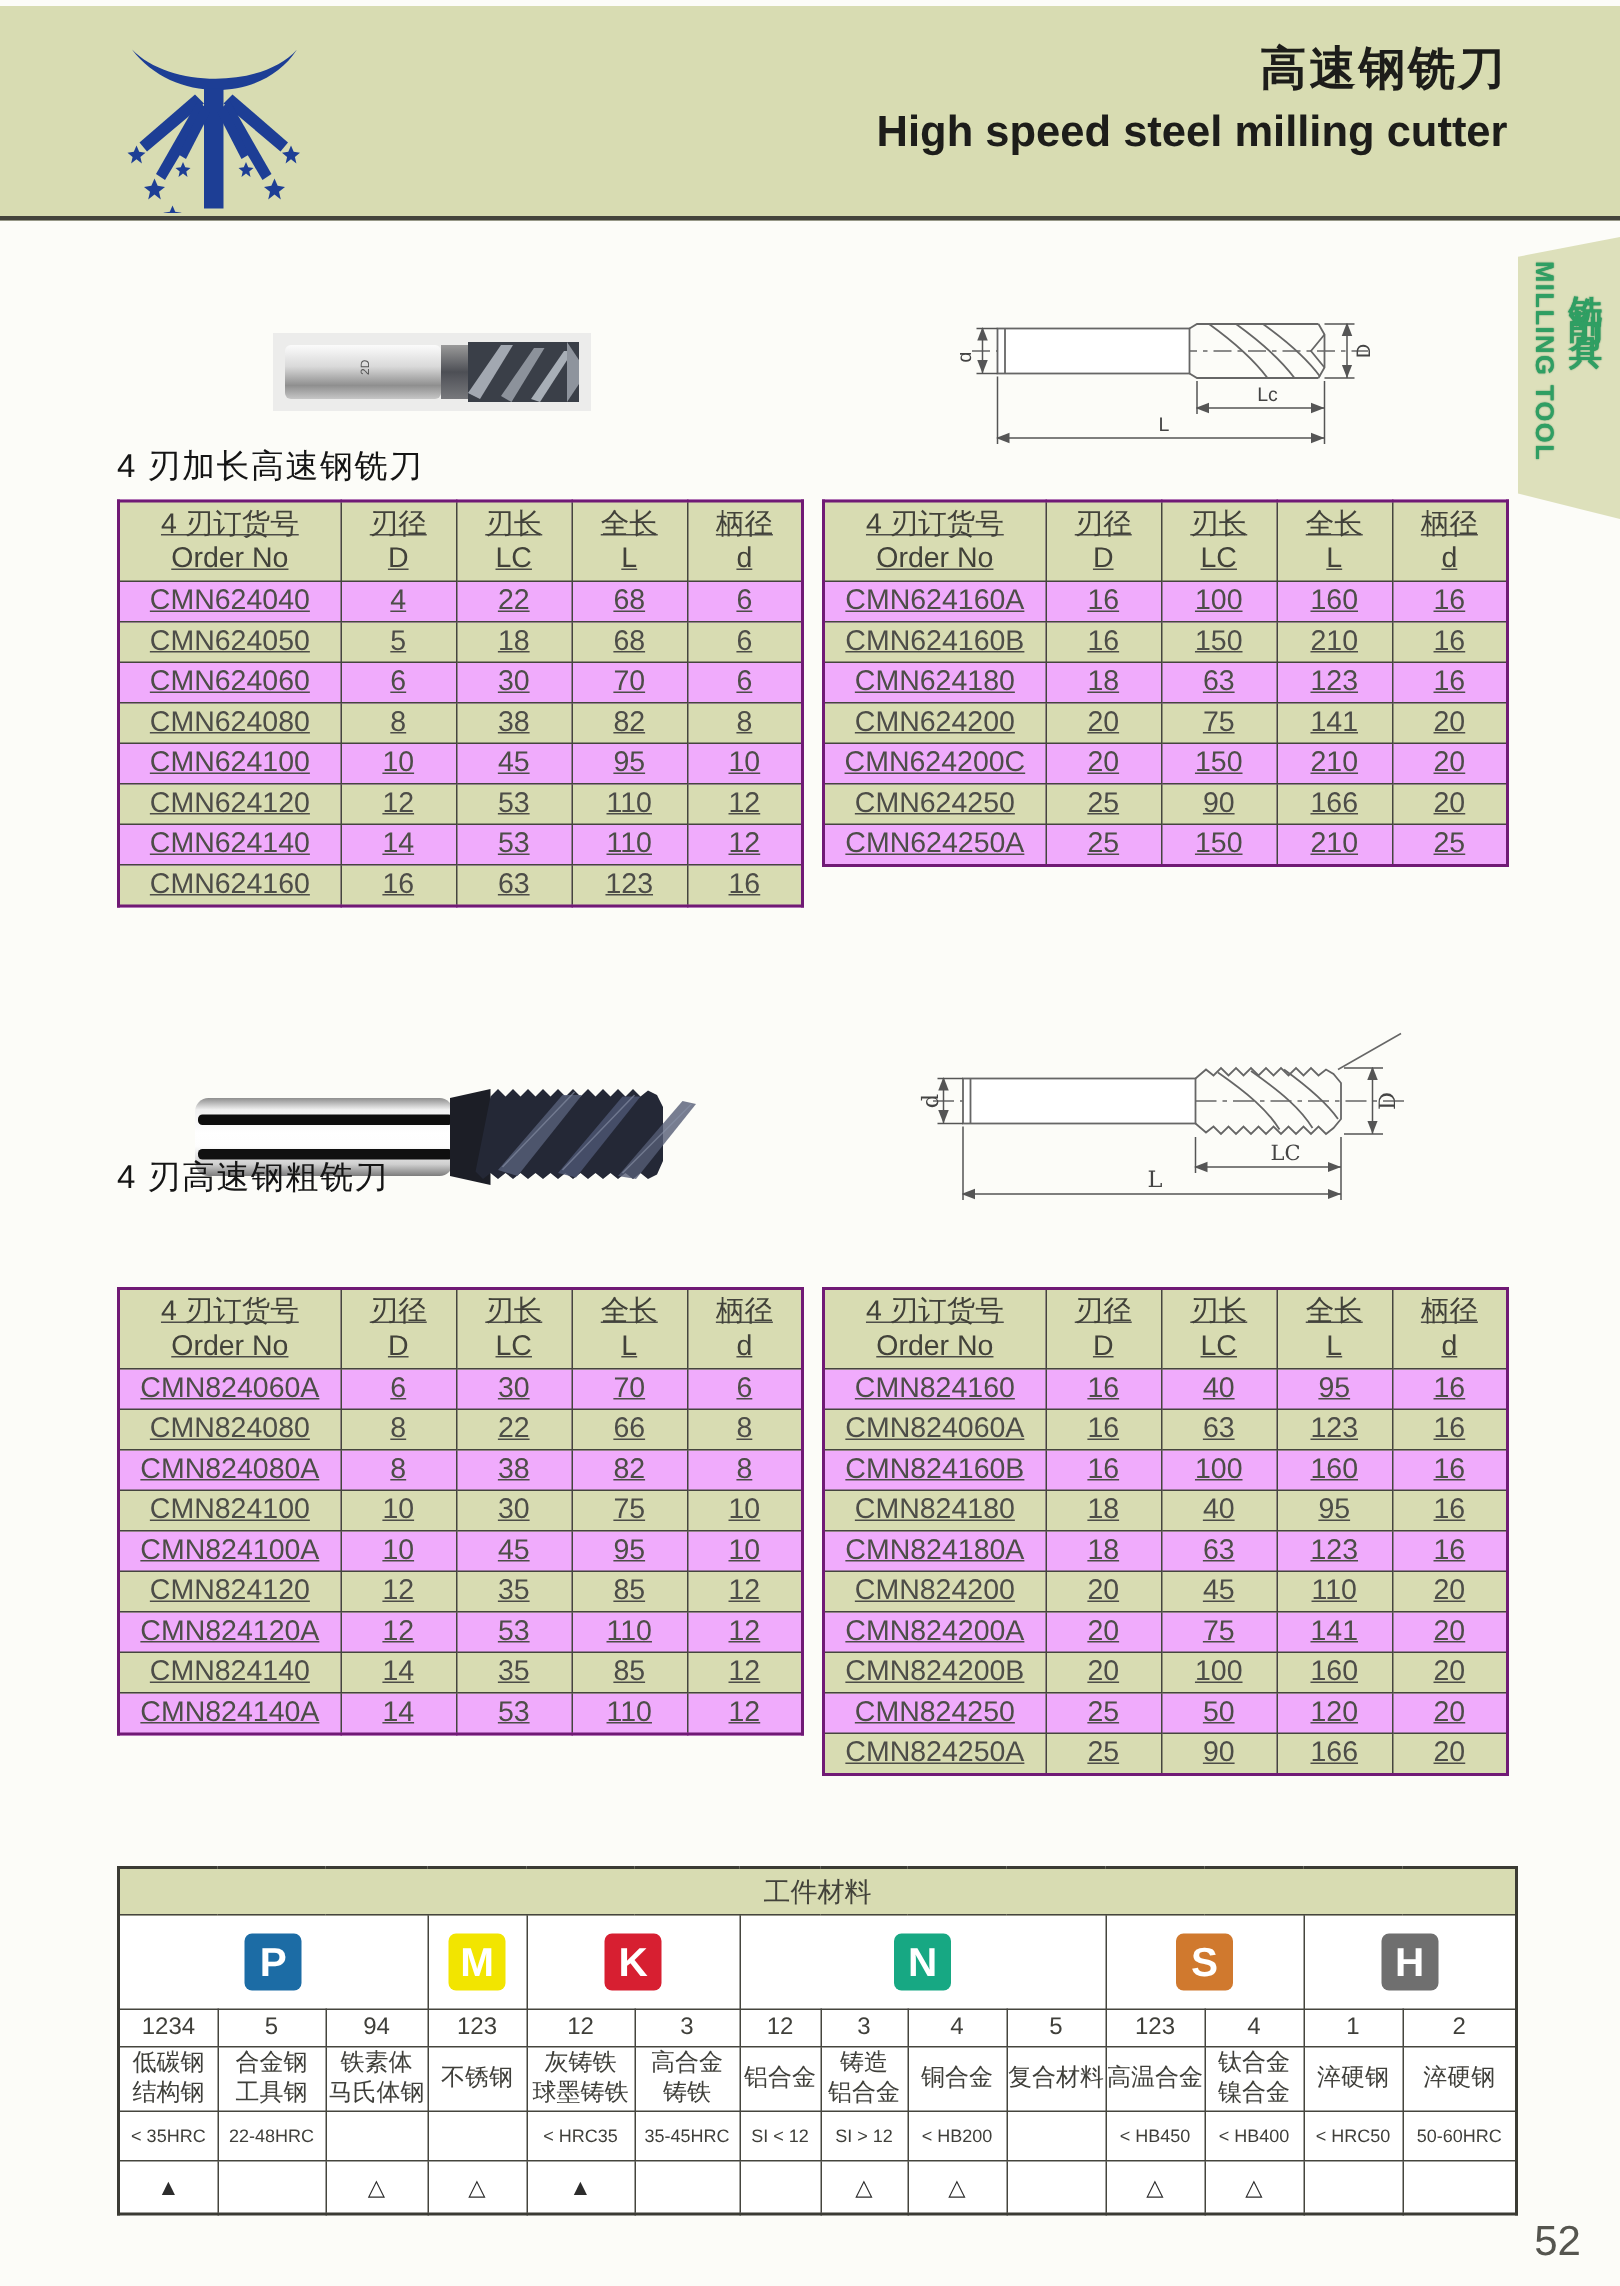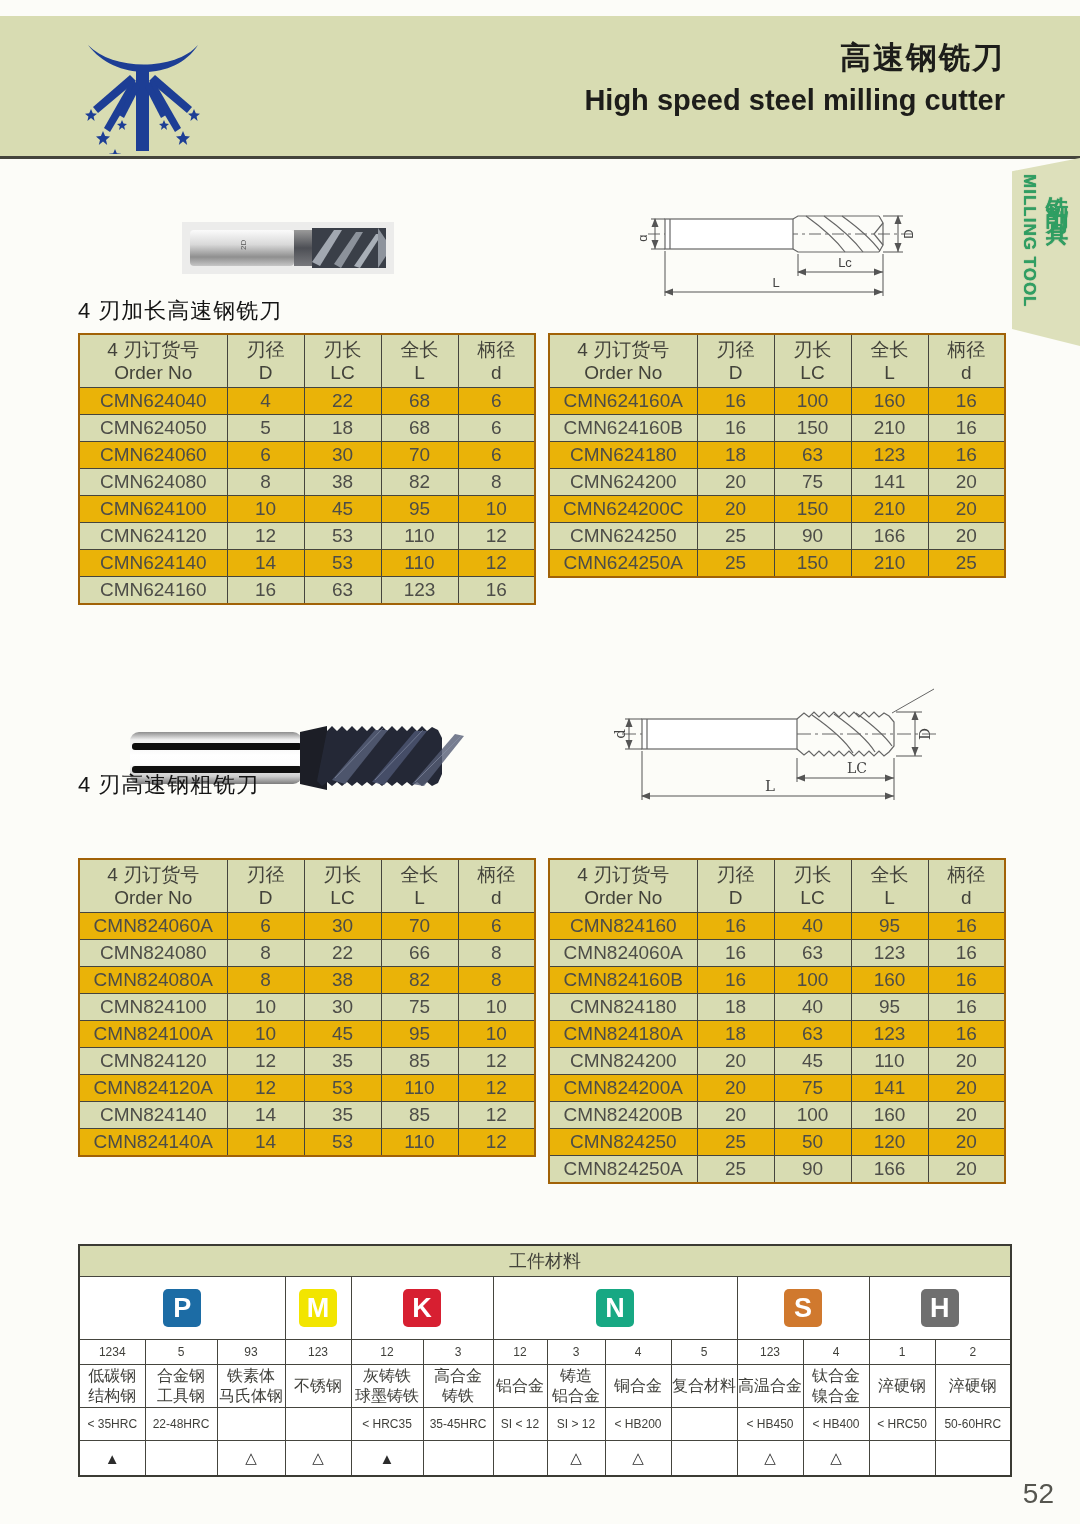--- a/index.html
+++ b/index.html
@@ -1,55 +1,55 @@
 <!DOCTYPE html>
 <html><head>
 <meta charset="utf-8">
 <style>
   html,body{margin:0;padding:0;background:#ffffff;}
   body{font-family:"Liberation Sans","DejaVu Sans",sans-serif;}
   #page{position:relative;width:1080px;height:1524px;background:#fcfcf8;overflow:hidden;}
 
   
-  .header-band{position:absolute;left:0;top:16px;width:1080px;height:143px;
+  .header-band{position:absolute;left:0;top:4px;width:1080px;height:143px;
     background:#d8dcb2;border-bottom:3px solid #44443c;box-sizing:border-box;}
   .titles{position:absolute;top:22px;right:75px;text-align:right;color:#1d1d1a;}
   .title-zh{font-size:31px;font-weight:bold;letter-spacing:2px;line-height:40px;}
   .title-en{font-size:29px;font-weight:bold;line-height:44px;}
   .logo-svg{position:absolute;left:80px;top:18px;}
 
   
   .side-tab{position:absolute;left:1012px;top:158px;width:68px;height:188px;background:#dde0bb;
     clip-path:polygon(0 7%,100% 0,100% 100%,0 91%);}
   .tab-zh{position:absolute;right:8px;top:22px;writing-mode:vertical-rl;font-size:22px;font-weight:bold;
     color:#2f9f63;letter-spacing:9px;text-shadow:0 0 1px #1a7a46;}
   .tab-en{position:absolute;left:7px;top:16px;writing-mode:vertical-rl;text-orientation:mixed;
     font-size:17px;font-weight:bold;color:#2f9f63;letter-spacing:1px;text-shadow:0 0 1px #1a7a46;}
 
   
   .section-label{position:absolute;left:78px;font-size:22px;color:#151515;letter-spacing:1px;}
 
   
-  .spec{border-collapse:collapse;table-layout:fixed;width:456px;border:2px solid #a16207;
-    font-size:19px;color:#4d4d48;background:#eab308;}
+  .spec{border-collapse:collapse;table-layout:fixed;width:456px;border:2px solid #701a75;
+    font-size:19px;color:#4d4d48;background:#f0abfc;text-decoration:underline;}
   .spec th,.spec td{border:1px solid #45453e;text-align:center;padding:0;font-weight:normal;}
   .spec thead th{background:#d8dcb2;height:52px;line-height:23px;color:#42423a;font-size:19px;}
   .spec tbody td{height:26px;line-height:26px;}
   .spec tbody tr:nth-child(even) td{background:#d8dcb2;}
   .tbl{position:absolute;}
 
   
   .mat{border-collapse:collapse;table-layout:fixed;width:932px;border:2px solid #3b3b34;
     font-size:17px;color:#3f3f3a;background:#fff;}
   .mat td{border:1px solid #45453e;text-align:center;padding:0;}
   .mat .mt-title{background:#d8dcb2;height:30px;font-size:18px;color:#42423a;}
   .mat tr.r-badge td{height:62px;}
   .badge{width:38px;height:38px;border-radius:5px;margin:0 auto;display:flex;align-items:center;
     justify-content:center;font-size:27px;font-weight:bold;}
-  .mat tr.r-num td{height:24px;font-size:12px;}
+  .mat tr.r-num td{height:24px;font-size:16px;}
   .mat tr.r-mat td{height:42px;line-height:20px;font-size:16px;}
   .mat tr.r-hard td{height:32px;font-size:12px;white-space:nowrap;}
   .mat tr.r-mark td{height:34px;font-size:15px;color:#2c2c2c;}
 
   
   .page-num{position:absolute;right:26px;top:1478px;font-size:28px;color:#55554f;}
   .photo-box{position:absolute;}
   .drawing-box{position:absolute;}
   svg text{font-family:"Liberation Sans","DejaVu Sans",sans-serif;}
   svg text.serif{font-family:"DejaVu Serif","Liberation Serif",serif;}
@@ -652,21 +652,21 @@
             <td colspan="2">
               <div class="badge" style="background: rgb(208, 121, 46); color: rgb(255, 255, 255);">S</div>
             </td>
             <td colspan="2">
               <div class="badge" style="background: rgb(111, 111, 111); color: rgb(255, 255, 255);">H</div>
             </td>
           </tr>
           <tr class="r-num">
             <td>1234</td>
             <td>5</td>
-            <td>93</td>
+            <td>94</td>
             <td>123</td>
             <td>12</td>
             <td>3</td>
             <td>12</td>
             <td>3</td>
             <td>4</td>
             <td>5</td>
             <td>123</td>
             <td>4</td>
             <td>1</td>

